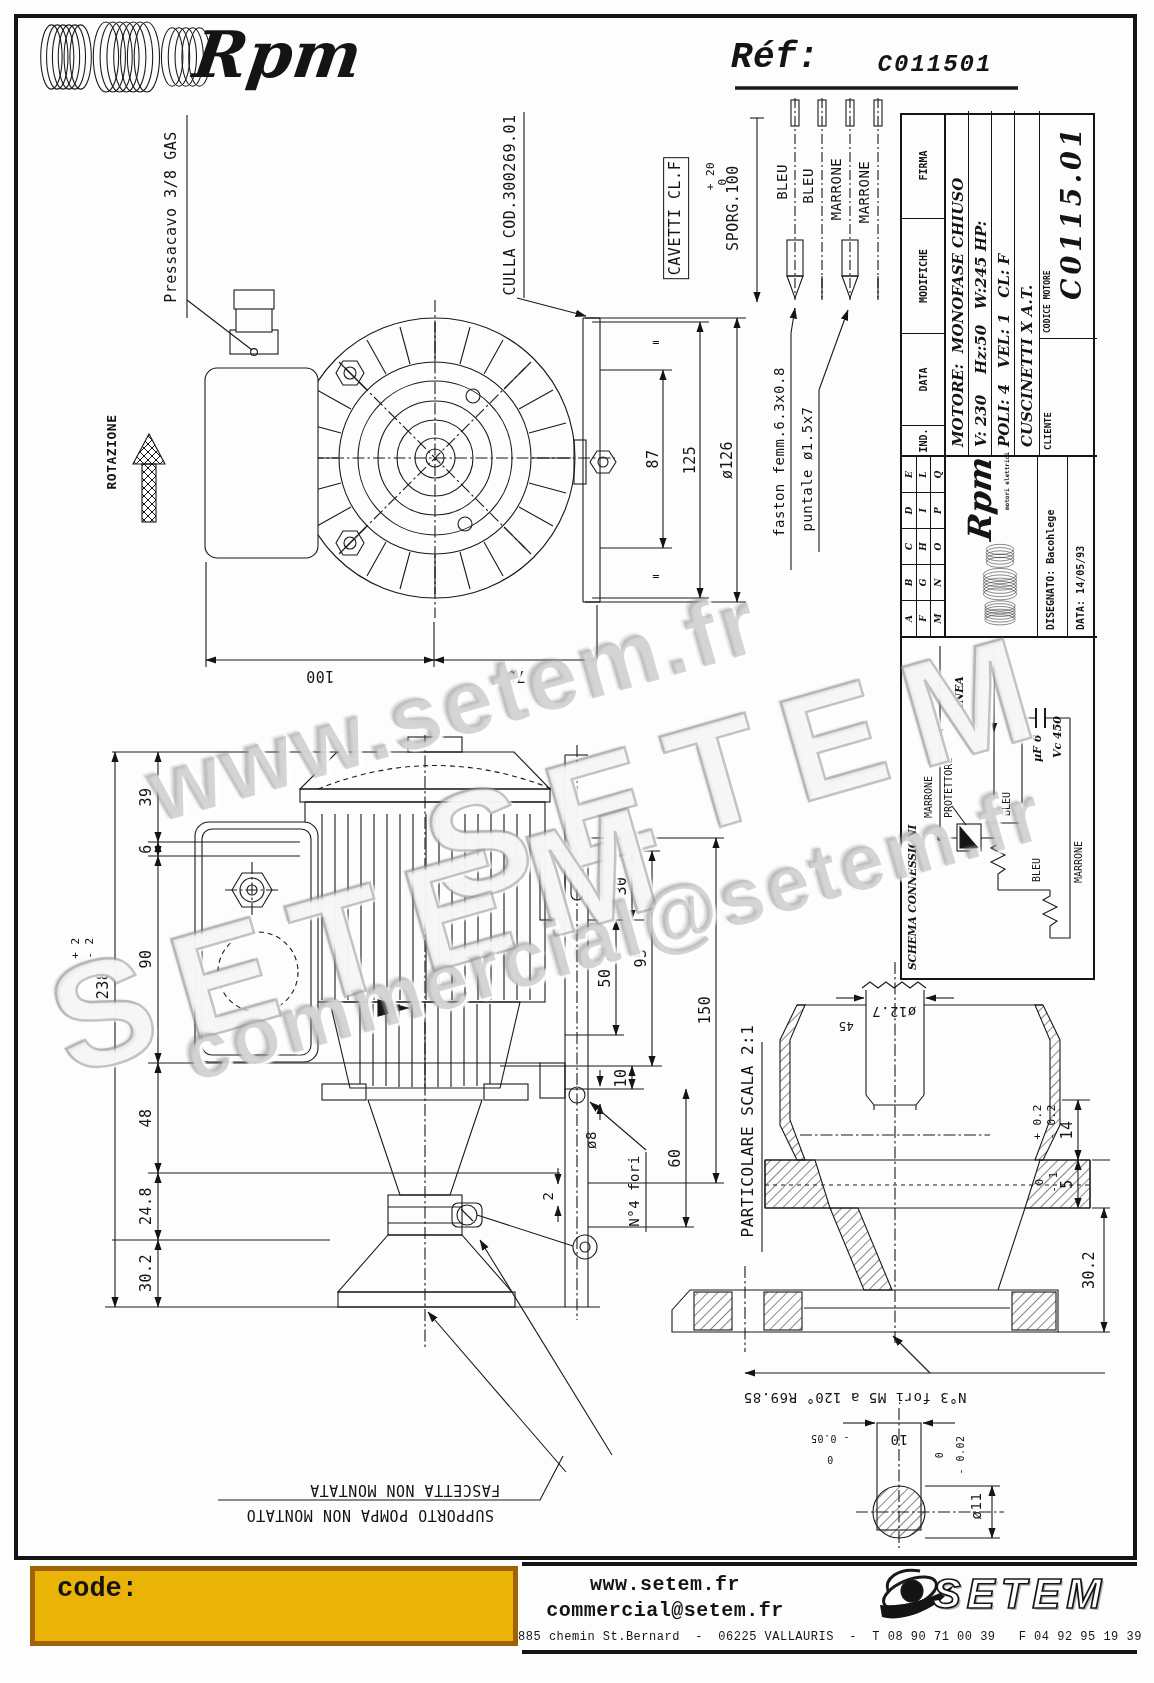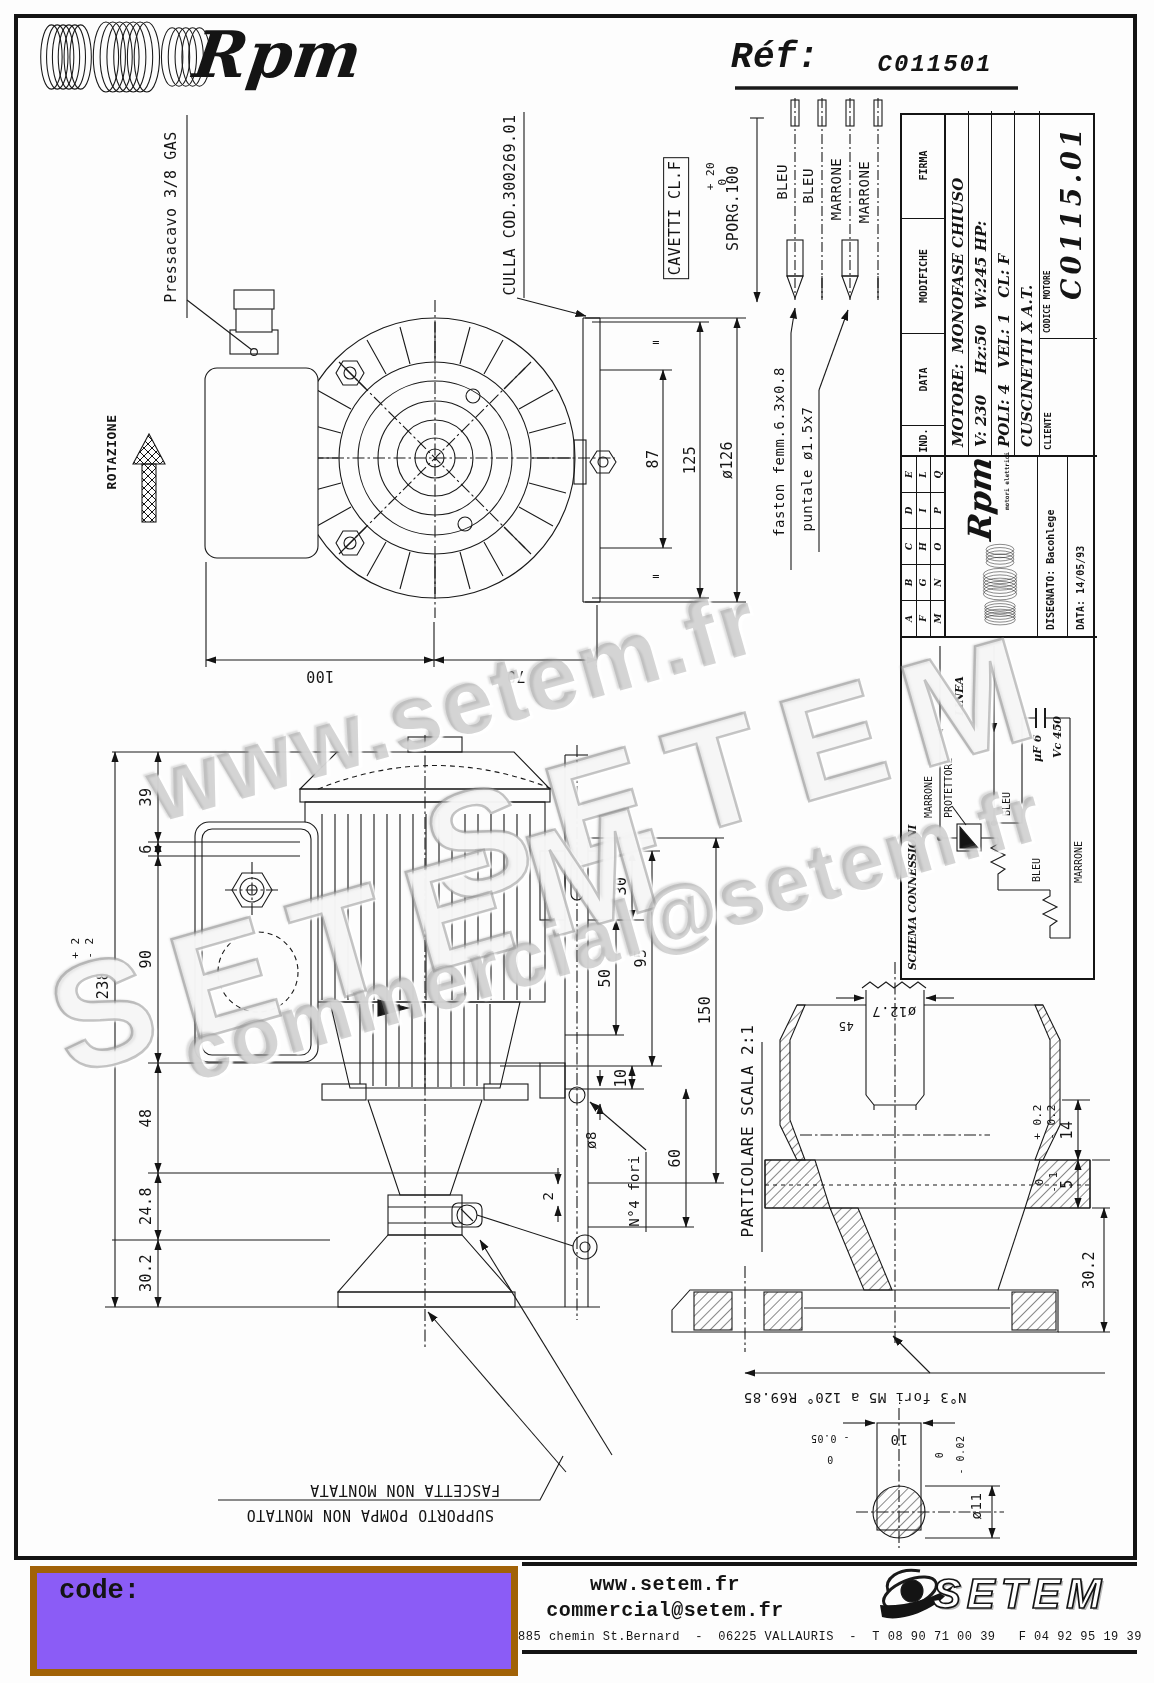--- a/index.html
+++ b/index.html
@@ -421,21 +421,21 @@
         <span class="llbl seri" style="left:38px;top:18px;font-size:27px;letter-spacing:4px;">C0115.01</span>
       </div>
     </div>
   </div>
 
   <span class="wm" style="left:150px;top:740px;font-size:92px;">www.setem.fr</span>
   <span class="wm wm-big" style="left:430px;top:770px;font-size:150px;">SETEM</span>
   <span class="wm wm-big" style="left:55px;top:940px;font-size:150px;">SETEM</span>
   <span class="wm" style="left:185px;top:1010px;font-size:80px;">commercial@setem.fr</span>
 
-  <div style="position:absolute;left:30px;top:1566px;width:488px;height:110px;border:7px solid #a16207;box-sizing:border-box;z-index:30;background:#8b5cf6;">
+  <div style="position:absolute;left:30px;top:1566px;width:488px;height:80px;border:5px solid #a16207;box-sizing:border-box;z-index:30;background:#eab308;">
     <span class="llbl sans b" style="left:22px;top:4px;font-size:27px;">code:</span>
   </div>
   <div class="frame" style="left:522px;top:1562px;width:615px;height:4px;"></div>
   <div class="frame" style="left:522px;top:1650px;width:615px;height:4px;"></div>
   <span class="lbl sans b" style="left:665px;top:1584px;font-size:20px;z-index:31;">www.setem.fr</span>
   <span class="lbl sans b" style="left:665px;top:1610px;font-size:20px;z-index:31;">commercial@setem.fr</span>
   <span class="lbl sans" style="left:830px;top:1637px;font-size:12px;z-index:31;">885 chemin St.Bernard  -  06225 VALLAURIS  -  T 08 90 71 00 39   F 04 92 95 19 39</span>
   <svg class="art" width="100" height="62" style="left:868px;top:1565px;z-index:31;">
     <ellipse cx="42" cy="28" rx="28" ry="13" transform="rotate(-22 42 28)" style="stroke-width:3"></ellipse>
     <circle cx="44" cy="26" r="11" style="fill:#141414"></circle>

